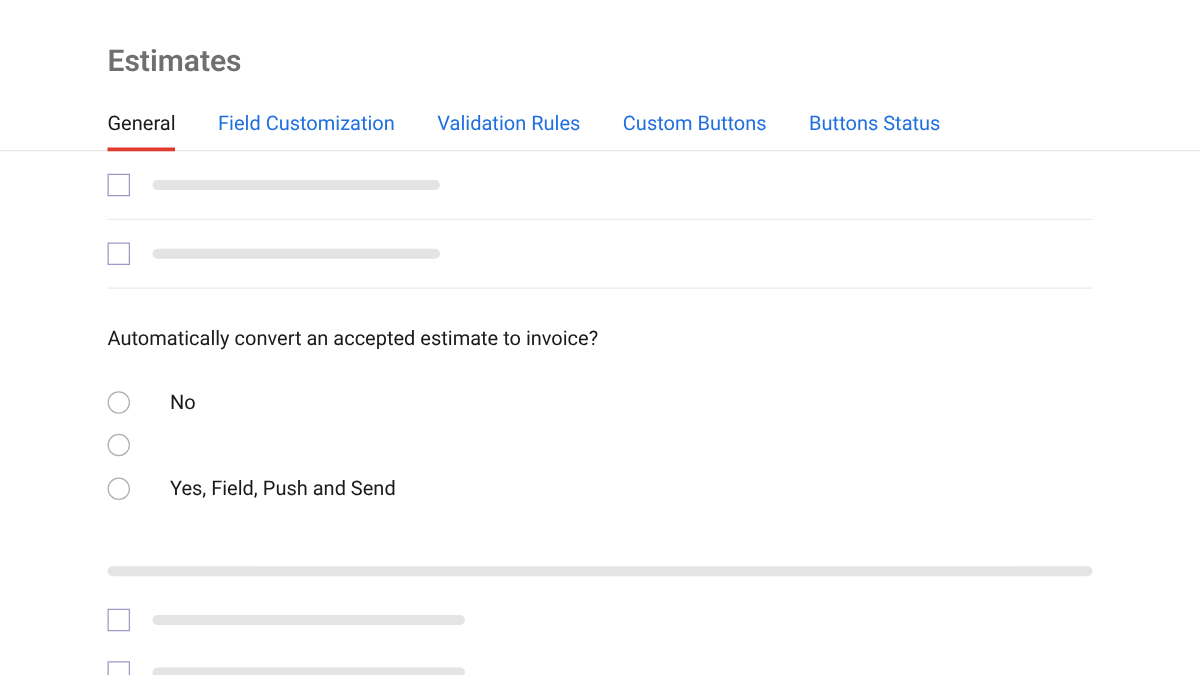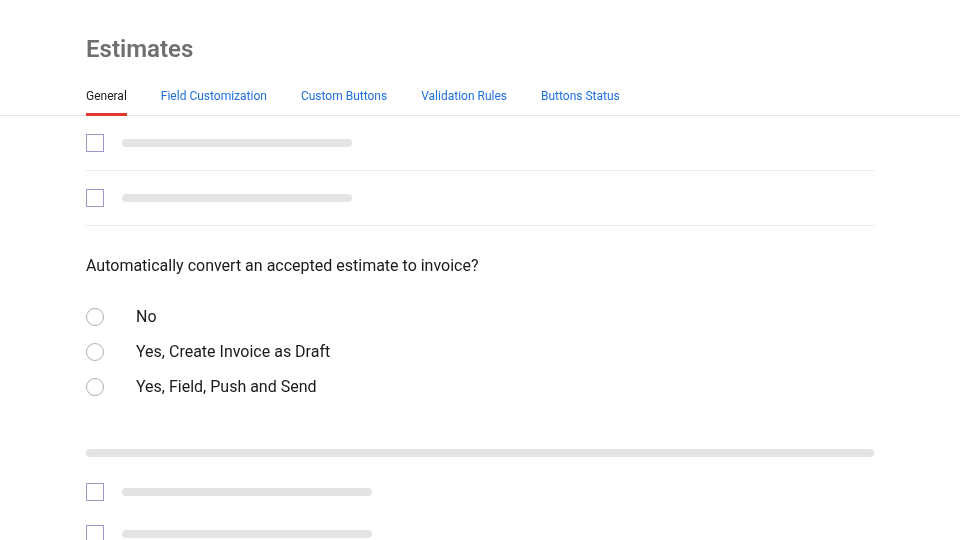--- a/index.html
+++ b/index.html
@@ -22,21 +22,21 @@
     margin: 0 0 26px 86px;
   }
   .tabs {
     display: flex;
     gap: 34px;
     padding-left: 86px;
     border-bottom: 1px solid #e6e6e6;
   }
   .tab {
     padding: 0 0 10px 0;
-    font-size: 12px;
+    font-size: 16px;
     color: #1f6fe0;
     cursor: pointer;
     border-bottom: 3px solid transparent;
     margin-bottom: -1px;
   }
   .tab.active {
     color: #1a1a1a;
     border-bottom-color: #e03a2e;
   }
   .content {
@@ -110,22 +110,22 @@
 </style>
 </head>
 <body>
 
 <div class="page">
   <h1 class="page-title">Estimates</h1>
 
   <div class="tabs">
     <div class="tab active">General</div>
     <div class="tab">Field Customization</div>
+    <div class="tab">Validation Rules</div>
     <div class="tab">Custom Buttons</div>
-    <div class="tab">Validation Rules</div>
     <div class="tab">Buttons Status</div>
   </div>
 
   <div class="content">
 
     <div class="row">
       <div class="checkbox"></div>
       <div class="skel w230"></div>
     </div>
 
@@ -137,21 +137,20 @@
     <div class="question-block">
       <div class="question">Automatically convert an accepted estimate to invoice?</div>
 
       <div class="radio-row">
         <div class="radio"></div>
         <div class="radio-label">No</div>
       </div>
 
       <div class="radio-row">
         <div class="radio"></div>
-        <div class="radio-label">Yes, Create Invoice as Draft</div>
       </div>
 
       <div class="radio-row">
         <div class="radio"></div>
         <div class="radio-label">Yes, Field, Push and Send</div>
       </div>
     </div>
 
     <div class="section2">
       <div class="skel-head"></div>

